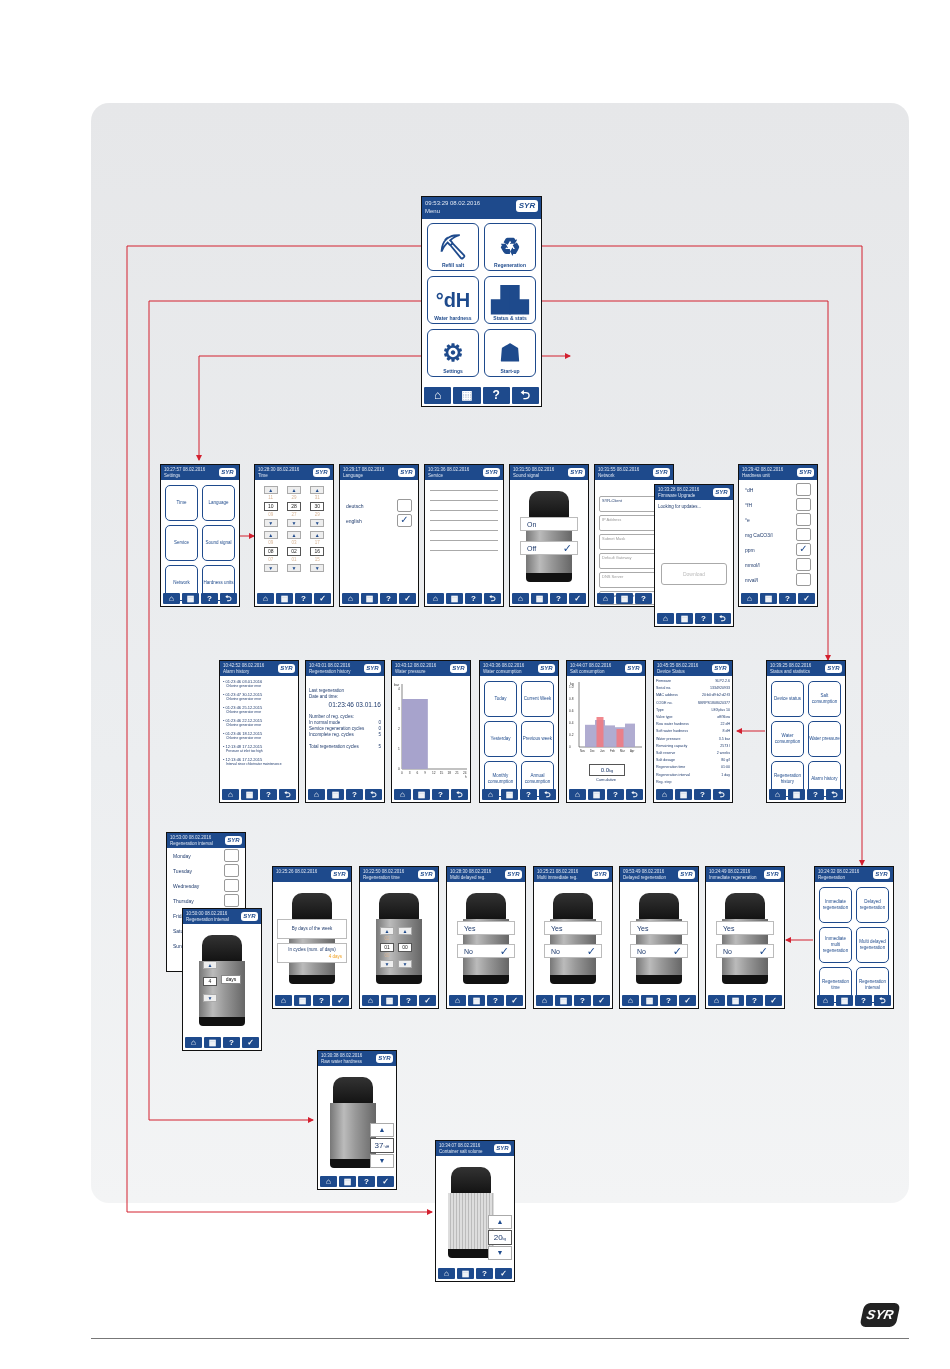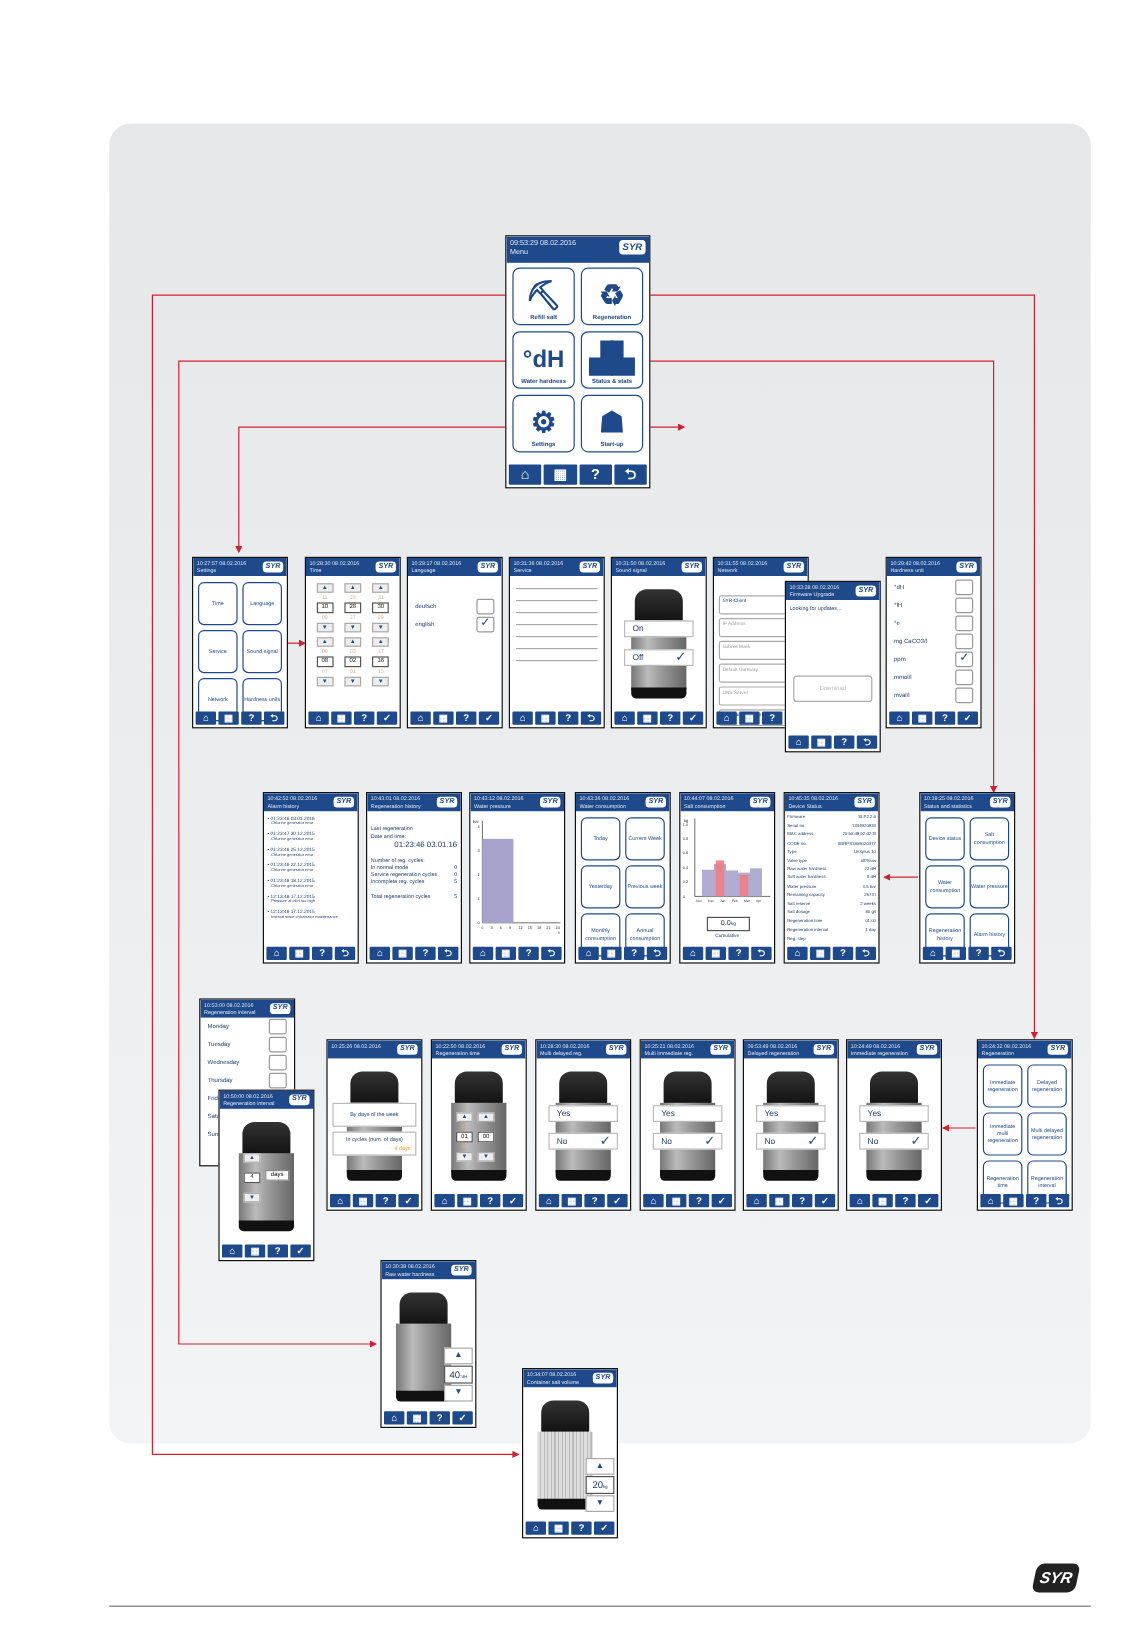--- a/index.html
+++ b/index.html
@@ -838,21 +838,21 @@
       <span class="t">Raw water hardness</span>
       <span class="logo">SYR</span>
     </div>
   <div class="softener" style="left:35px;">
       <div class="cap"></div>
       <div class="body"></div>
       <div class="base"></div>
     </div>
   <div style="position:absolute;left:52px;top:72px;width:24px;display:flex;flex-direction:column;gap:1px;">
     <div style="background:#fff;border:1px solid #aaa;height:12px;text-align:center;font-size:7px;color:#1e4a8c;line-height:12px;">▲</div>
-    <div style="background:#fff;border:1px solid #555;height:13px;text-align:center;font-size:8px;color:#1e3a6c;line-height:13px;"><span>40</span><span style="font-size:3.5px;">°dH</span></div>
+    <div style="background:#fff;border:1px solid #555;height:13px;text-align:center;font-size:8px;color:#1e3a6c;line-height:13px;"><span>37</span><span style="font-size:3.5px;">°dH</span></div>
     <div style="background:#fff;border:1px solid #aaa;height:12px;text-align:center;font-size:7px;color:#1e4a8c;line-height:12px;">▼</div>
   </div>
   <div class="foot">
       <div class="fb">⌂</div>
       <div class="fb">▦</div>
       <div class="fb">?</div>
       <div class="fb">✓</div>
     </div>
 </div>
 

